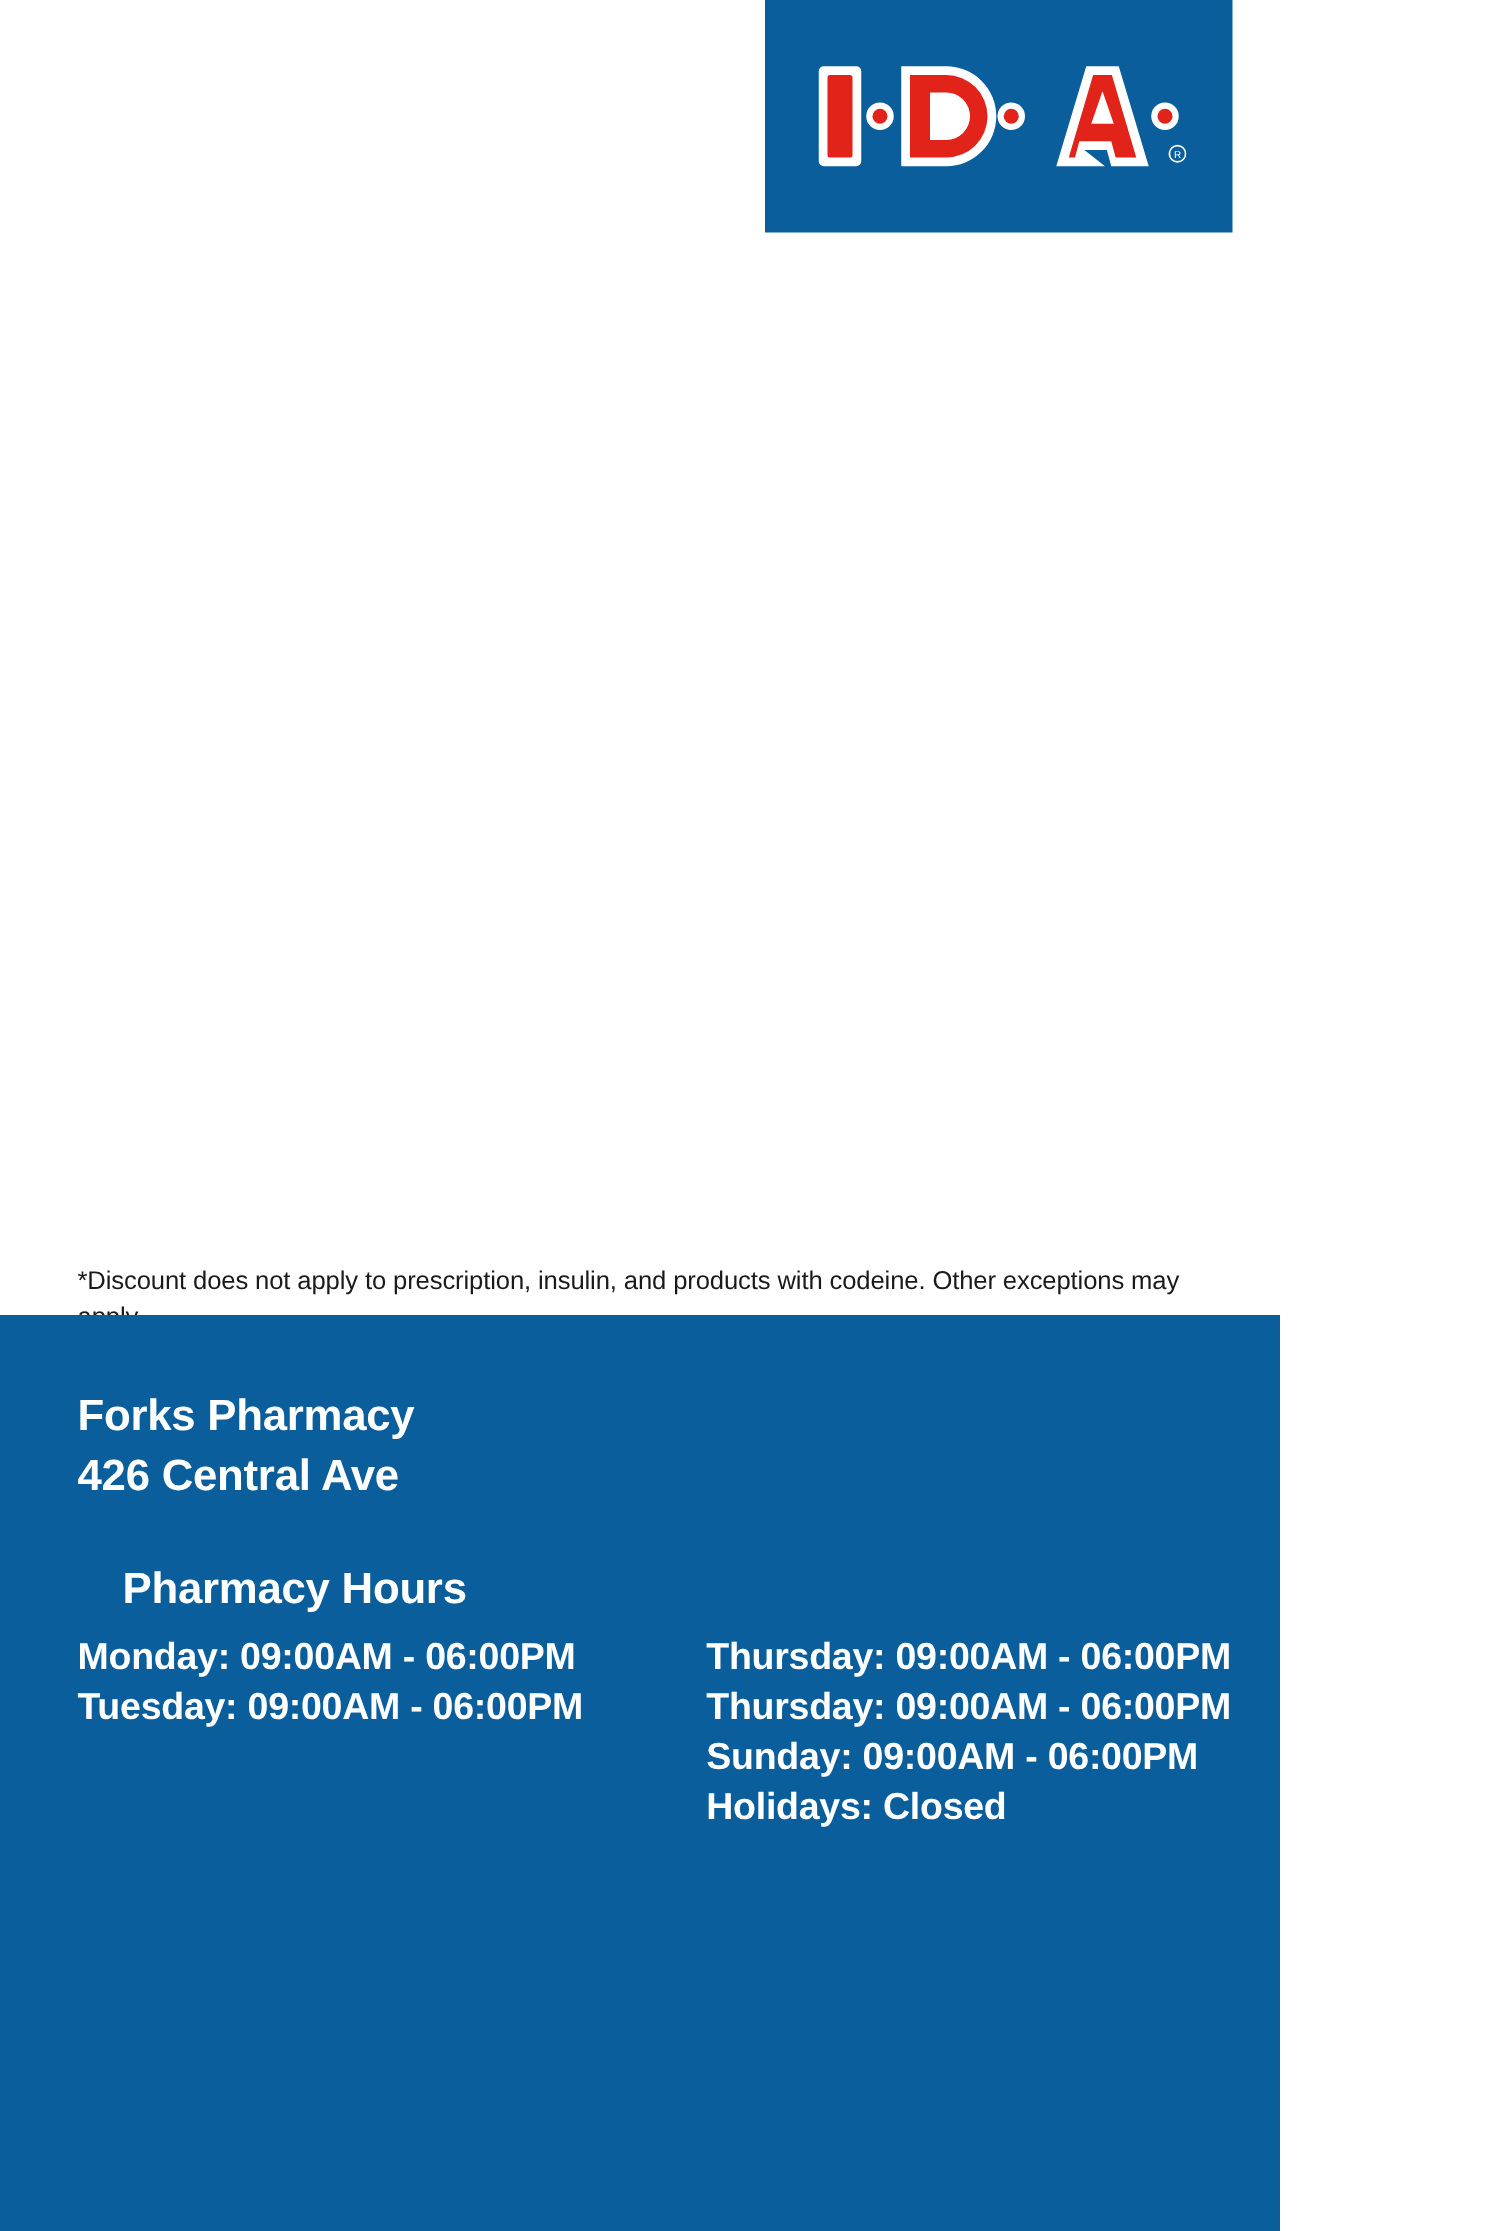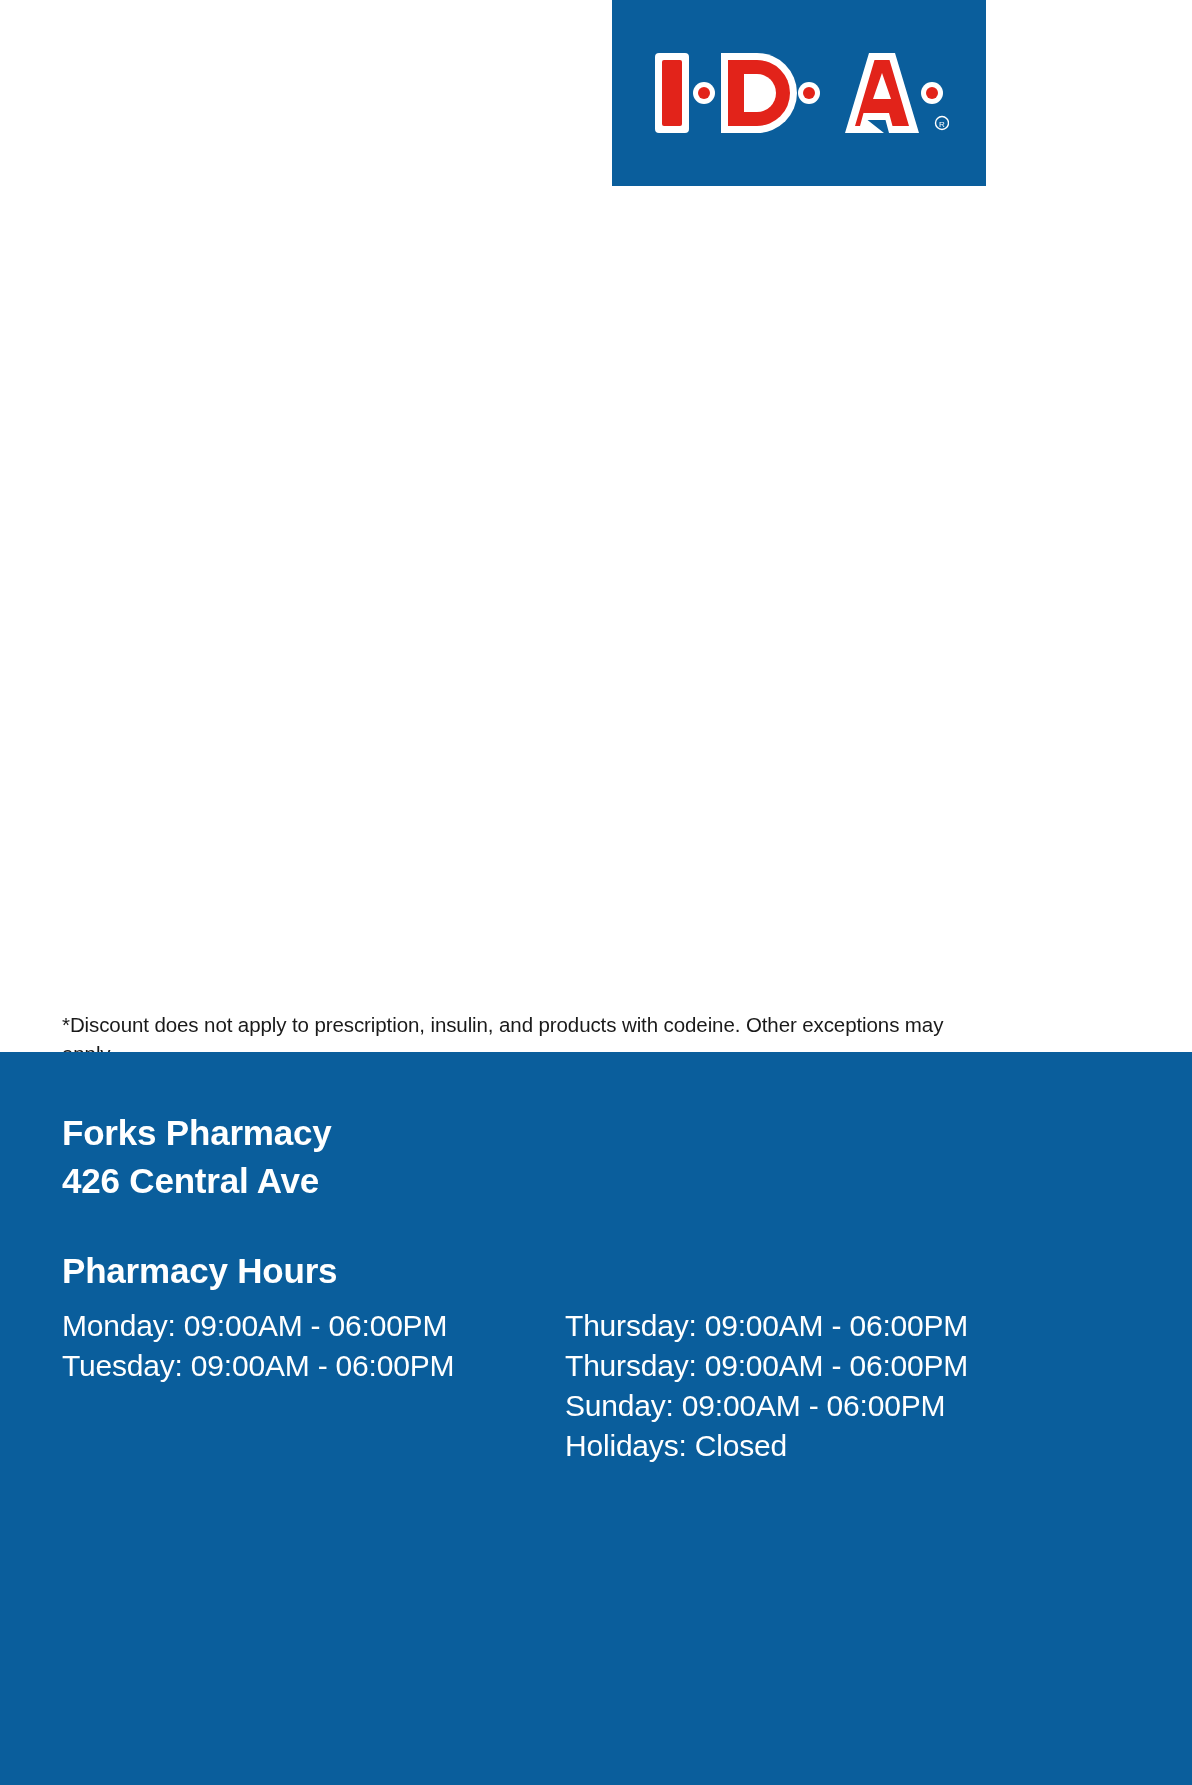--- a/index.html
+++ b/index.html
@@ -39,21 +39,21 @@
     font-size: 20.5px;
     line-height: 29px;
     letter-spacing: -0.1px;
   }
 
   
   .footer-panel {
     position: absolute;
     left: 0;
     top: 1052px;
-    width: 1192px;
+    width: 1024px;
     height: 733px;
     background: #0a5e9c;
     color: #ffffff;
   }
   .footer-inner {
     position: absolute;
     left: 62px;
     top: 58px;
     right: 40px;
   }
@@ -68,25 +68,27 @@
     font-weight: bold;
     line-height: 50px;
     letter-spacing: -0.2px;
   }
   .hours-title {
     font-size: 35px;
     font-weight: bold;
     line-height: 46px;
     margin-top: 42px;
     letter-spacing: -0.2px;
+    margin-left: 36px;
   }
   .hours-grid {
     margin-top: 12px;
     display: flex;
     gap: 0;
+    font-weight: bold;
   }
   .hours-col {
     width: 503px;
     flex: none;
   }
   .hours-row {
     font-size: 30px;
     line-height: 40px;
     letter-spacing: -0.2px;
     white-space: nowrap;

